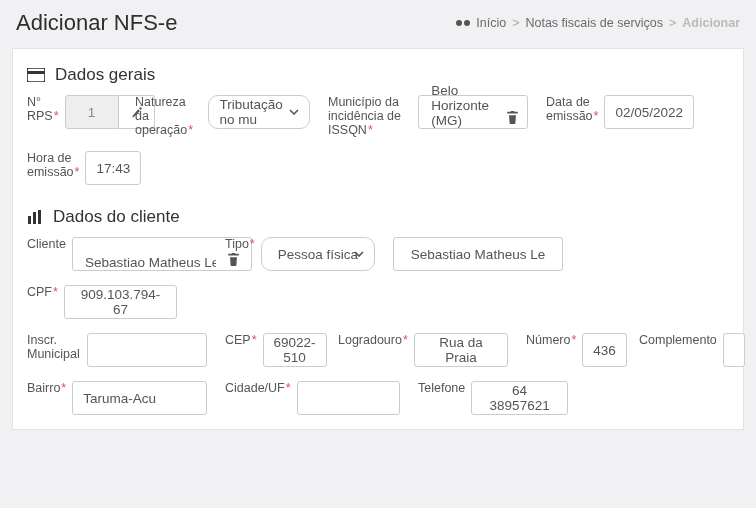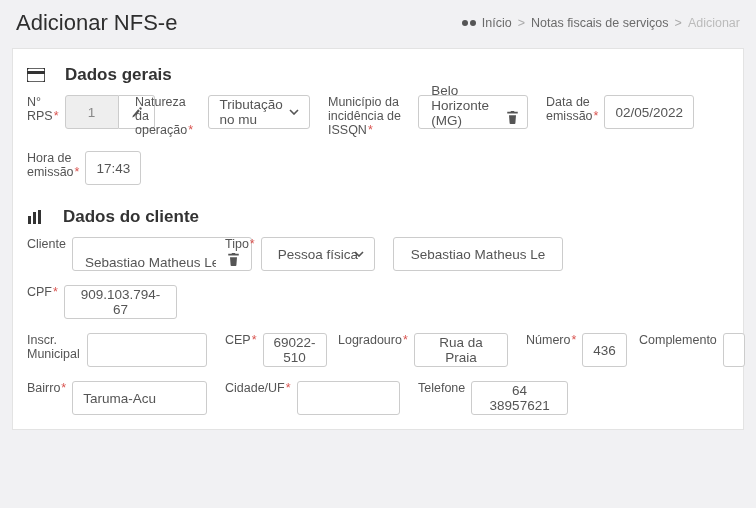--- a/index.html
+++ b/index.html
@@ -24,45 +24,45 @@
     text-align: center;
   }
   .breadcrumb {
     display: flex;
     align-items: center;
     gap: 6px;
     color: #6b6b6b;
     font-size: 12.5px;
   }
   .breadcrumb .sep { color: #aaa; }
-  .breadcrumb .current { color: #bbb; }
+  .breadcrumb .current { color: #bbb; font-weight: bold; }
   .dash-icon {
     display: inline-block;
     width: 14px; height: 12px;
     position: relative;
     vertical-align: -1px;
   }
   .dash-icon::before, .dash-icon::after {
     content: ""; position: absolute; background: #555;
   }
   .dash-icon::before { width:6px; height:6px; border-radius:50%; left:0; top:3px; }
   .dash-icon::after  { width:6px; height:6px; border-radius:50%; right:0; top:3px; }
   .panel {
     background: #fff;
     border: 1px solid #e3e3e3;
     margin: 0 12px;
     padding: 8px 14px 0 14px;
   }
   .section-title {
     font-size: 17px;
-    font-weight: 700;
+    font-weight: 400;
     color: #333;
     display: flex;
     align-items: center;
-    gap: 20px;
+    gap: 10px;
     padding: 8px 0 10px 0;
   }
   .icon {
     display: inline-flex;
     align-items: center;
     justify-content: center;
     color: #333;
   }
   .icon svg { display: block; }
   .row {
@@ -99,20 +99,21 @@
   .input-group .addon {
     height: 34px; width: 36px;
     border: 1px solid #ccc; border-left: none;
     border-top-right-radius: 3px; border-bottom-right-radius: 3px;
     background: #fff;
     display: flex; align-items: center; justify-content: center;
     cursor: pointer;
   }
   .select {
     position: relative;
+    border-radius: 10px;
   }
   .select .caret {
     position: absolute; right: 10px; top: 50%; transform: translateY(-50%);
     pointer-events: none;
   }
   .pill {
     height: 34px;
     border: 1px solid #ccc;
     border-radius: 3px;
     background: #fff;

